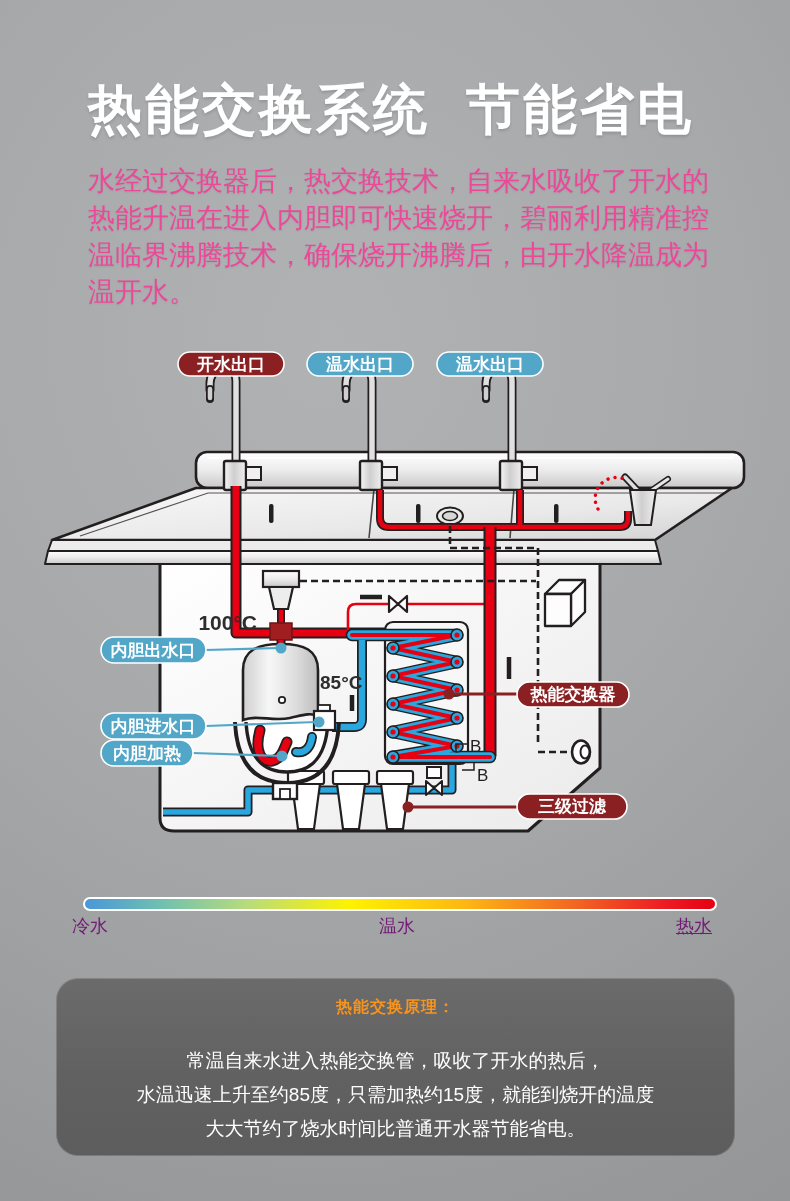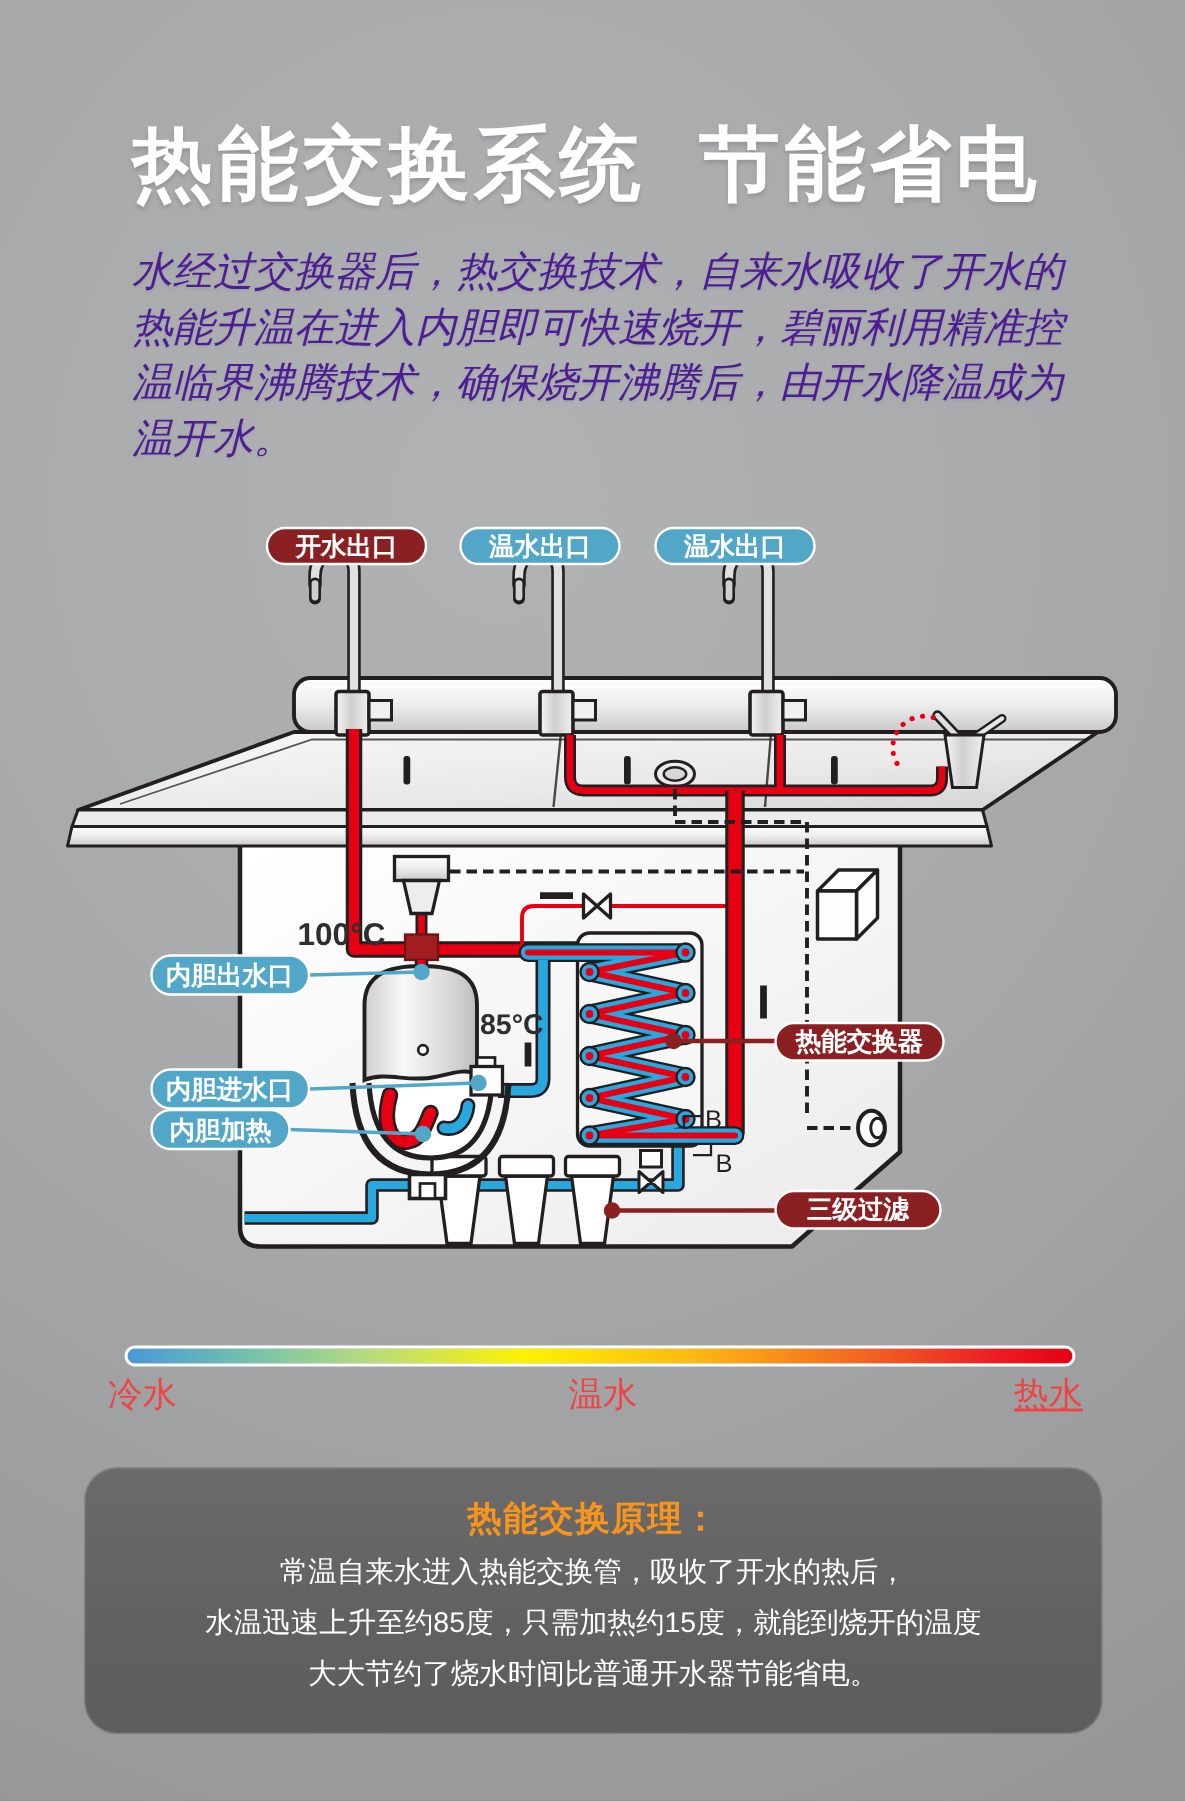--- a/index.html
+++ b/index.html
@@ -7,40 +7,40 @@
     width:790px;height:1201px;position:relative;overflow:hidden;
     font-family:"Liberation Sans","DejaVu Sans",sans-serif;
     background:radial-gradient(130% 95% at 42% 28%, #b1b2b4 0%, #a7a8aa 42%, #98999b 78%, #909193 100%);
   }
   .abs{position:absolute;}
   #title{
     left:88px;top:74px;font-size:54px;font-weight:900;color:#ffffff;
     letter-spacing:3px;white-space:pre;text-shadow:0 2px 3px rgba(0,0,0,.14);text-align:center;
   }
   #paragraph{
-    left:88px;top:163px;width:640px;font-size:27px;line-height:37px;color:#4c1d95;
-    white-space:pre-line;text-shadow:0 1px 2px rgba(0,0,0,.08);font-style:italic;
+    left:88px;top:163px;width:640px;font-size:27px;line-height:37px;color:#ec4899;
+    white-space:pre-line;text-shadow:0 1px 2px rgba(0,0,0,.08);
   }
   #diagram{left:0;top:340px;}
   #scalebar{
     left:83px;top:897px;width:630px;height:10px;border-radius:7px;border:2px solid #ffffff;
     background:linear-gradient(90deg,#4a97d8 0%,#6fc0b0 12%,#b9dc7a 26%,#fef200 42%,#fdb813 60%,#f26522 78%,#ec1c24 92%,#e60012 100%);
   }
-  .bar-label{top:914px;font-size:23px;color:#ef4444;}
+  .bar-label{top:914px;font-size:18px;color:#701a75;}
   #bar-cold{left:72px;}
   #bar-warm{left:379px;}
   #bar-hot{left:676px;text-decoration:underline;}
   #principle{
     left:56px;top:978px;width:679px;height:178px;border-radius:22px;
     background:linear-gradient(180deg,#6b6b6b 0%,#616161 55%,#5d5d5d 100%);
     box-shadow:0 0 0 1px rgba(255,255,255,.18) inset;
     text-align:center;
   }
-  #principle-heading{margin-top:19px;font-size:23px;font-weight:bold;color:#f7941d;letter-spacing:1px;}
-  #principle-body{margin-top:4px;font-size:19px;line-height:34px;color:#ffffff;white-space:pre-line;}
+  #principle-heading{margin-top:19px;font-size:16px;font-weight:bold;color:#f7941d;letter-spacing:1px;}
+  #principle-body{margin-top:26px;font-size:19px;line-height:34px;color:#ffffff;white-space:pre-line;}
   svg text{font-family:"Liberation Sans","DejaVu Sans",sans-serif;}
 </style>
 </head>
 <body>
 
 <div id="title" class="abs">热能交换系统  节能省电</div>
 <div id="paragraph" class="abs">水经过交换器后，热交换技术，自来水吸收了开水的
 热能升温在进入内胆即可快速烧开，碧丽利用精准控
 温临界沸腾技术，确保烧开沸腾后，由开水降温成为
 温开水。</div>

